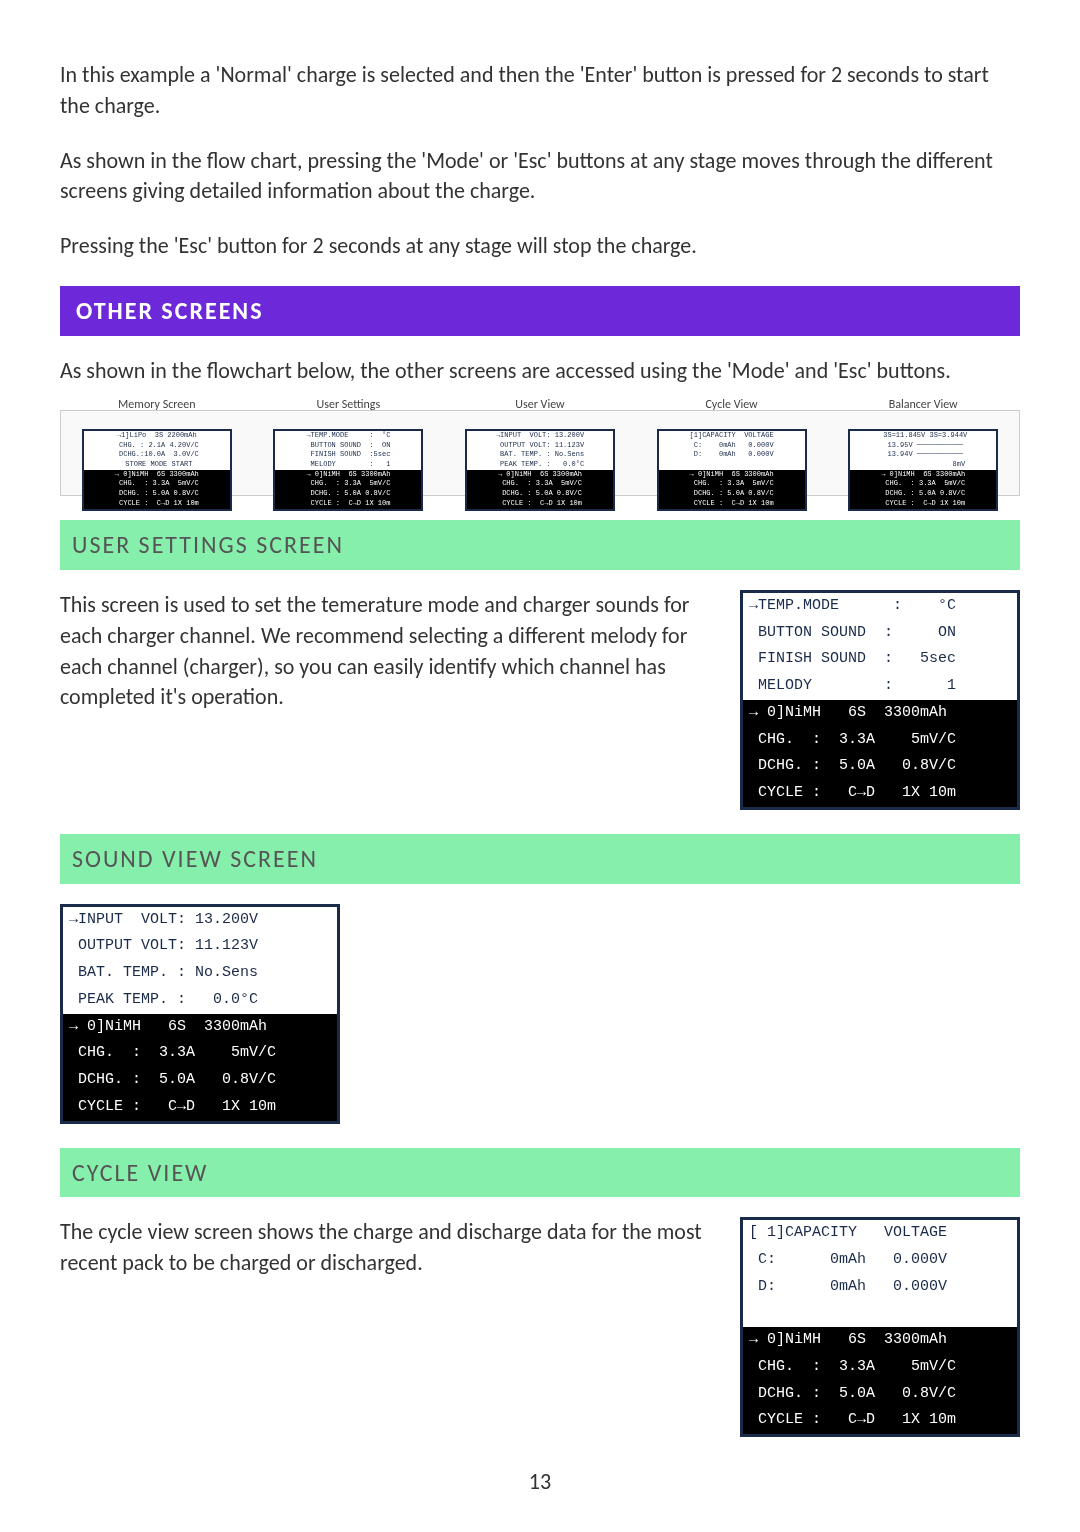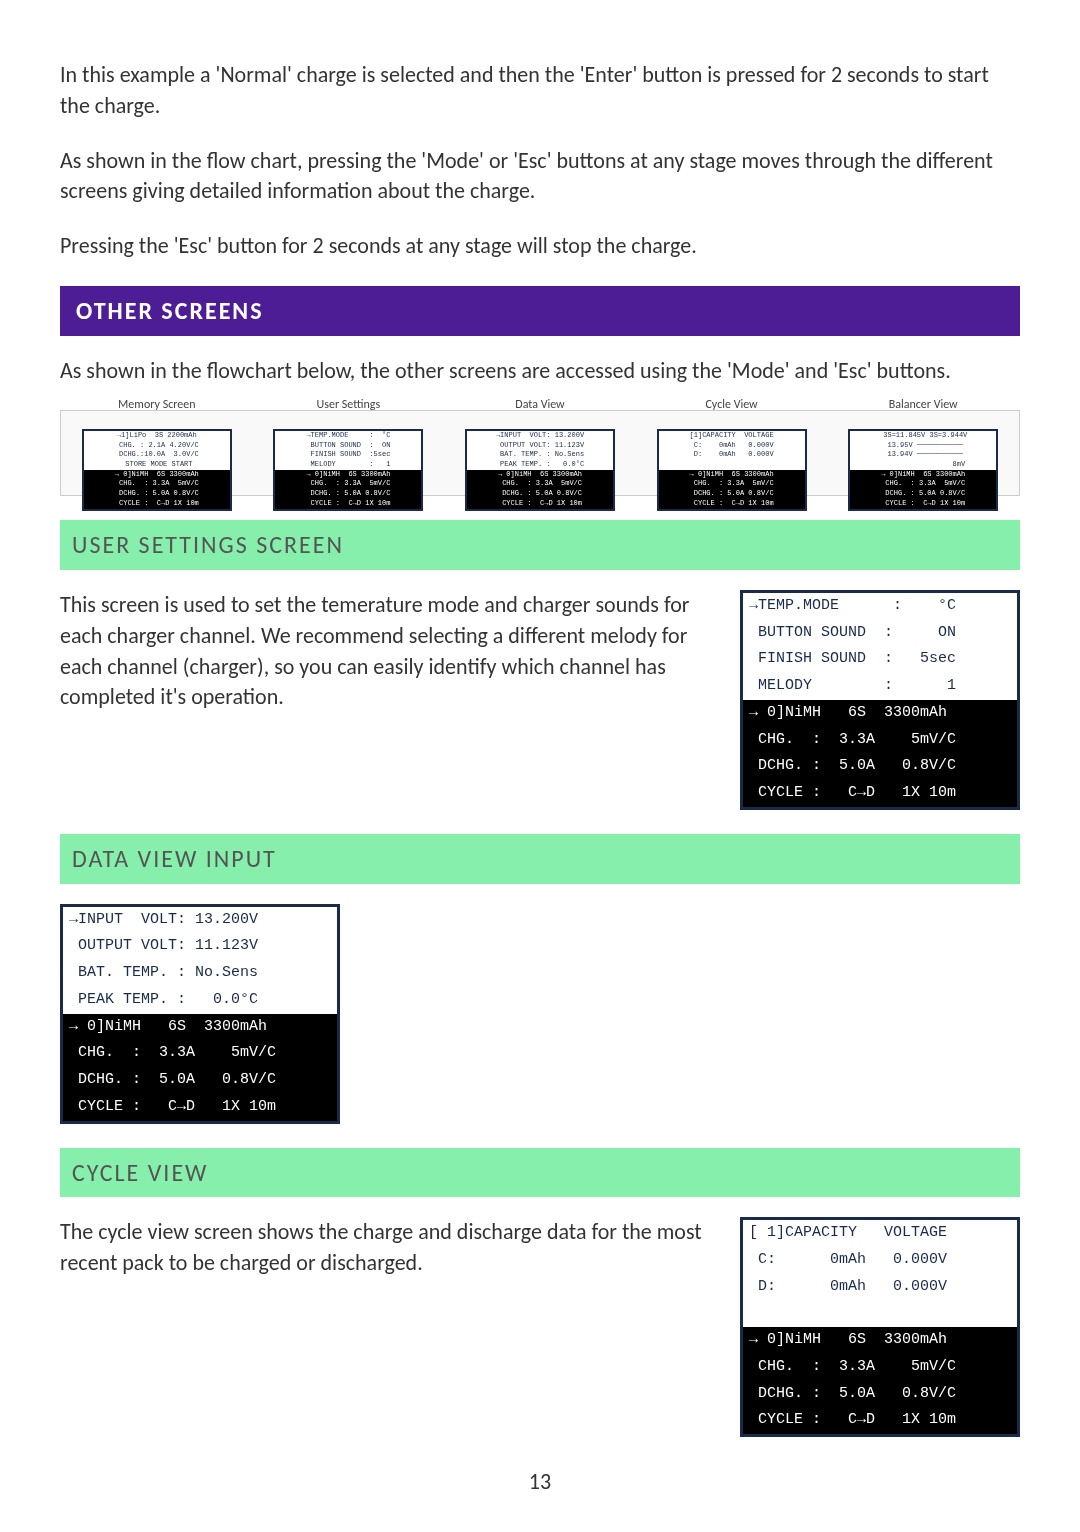--- a/index.html
+++ b/index.html
@@ -8,21 +8,21 @@
     background: #ffffff;
     color: #333333;
     width: 1080px;
     margin: 0 auto;
     padding: 60px 60px 40px 60px;
     font-size: 22px;
     line-height: 1.4;
   }
   p { margin-bottom: 24px; }
   .banner {
-    background: #4c1d95;
+    background: #6d28d9;
     color: #ffffff;
     padding: 8px 16px;
     font-weight: bold;
     letter-spacing: 2px;
     font-size: 24px;
     margin: 24px 0 20px 0;
   }
   .section-heading {
     background: #86efac;
     color: #555;
@@ -114,21 +114,21 @@
       <div class="w"> BUTTON SOUND  :  ON</div>
       <div class="w"> FINISH SOUND  :5sec</div>
       <div class="w"> MELODY        :   1</div>
       <div class="b">→ 0]NiMH  6S 3300mAh</div>
       <div class="b"> CHG.  : 3.3A  5mV/C</div>
       <div class="b"> DCHG. : 5.0A 0.8V/C</div>
       <div class="b"> CYCLE :  C→D 1X 10m</div>
     </div>
   </div>
   <div class="flow-label">
-    <div>Data View</div>
+    <div>User View</div>
     <div class="flow-box">
       <div class="w">→INPUT  VOLT: 13.200V</div>
       <div class="w"> OUTPUT VOLT: 11.123V</div>
       <div class="w"> BAT. TEMP. : No.Sens</div>
       <div class="w"> PEAK TEMP. :   0.0°C</div>
       <div class="b">→ 0]NiMH  6S 3300mAh</div>
       <div class="b"> CHG.  : 3.3A  5mV/C</div>
       <div class="b"> DCHG. : 5.0A 0.8V/C</div>
       <div class="b"> CYCLE :  C→D 1X 10m</div>
     </div>
@@ -171,21 +171,21 @@
     <div class="white"> BUTTON SOUND  :     ON</div>
     <div class="white"> FINISH SOUND  :   5sec</div>
     <div class="white"> MELODY        :      1</div>
     <div class="black">→ 0]NiMH   6S  3300mAh</div>
     <div class="black"> CHG.  :  3.3A    5mV/C</div>
     <div class="black"> DCHG. :  5.0A   0.8V/C</div>
     <div class="black"> CYCLE :   C→D   1X 10m</div>
   </div>
 </div>
 
-<div class="section-heading">DATA VIEW INPUT</div>
+<div class="section-heading">SOUND VIEW SCREEN</div>
 <div class="two-col">
   <div class="lcd">
     <div class="white">→INPUT  VOLT: 13.200V</div>
     <div class="white"> OUTPUT VOLT: 11.123V</div>
     <div class="white"> BAT. TEMP. : No.Sens</div>
     <div class="white"> PEAK TEMP. :   0.0°C</div>
     <div class="black">→ 0]NiMH   6S  3300mAh</div>
     <div class="black"> CHG.  :  3.3A    5mV/C</div>
     <div class="black"> DCHG. :  5.0A   0.8V/C</div>
     <div class="black"> CYCLE :   C→D   1X 10m</div>

